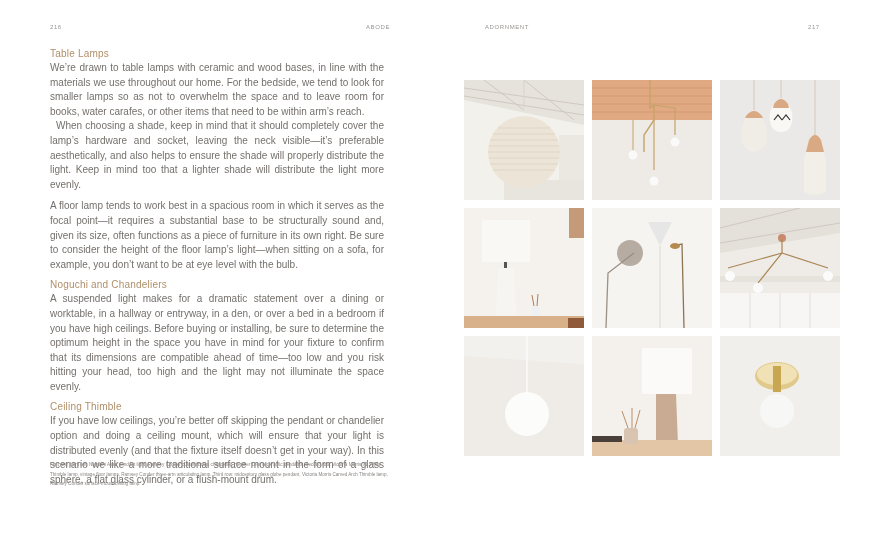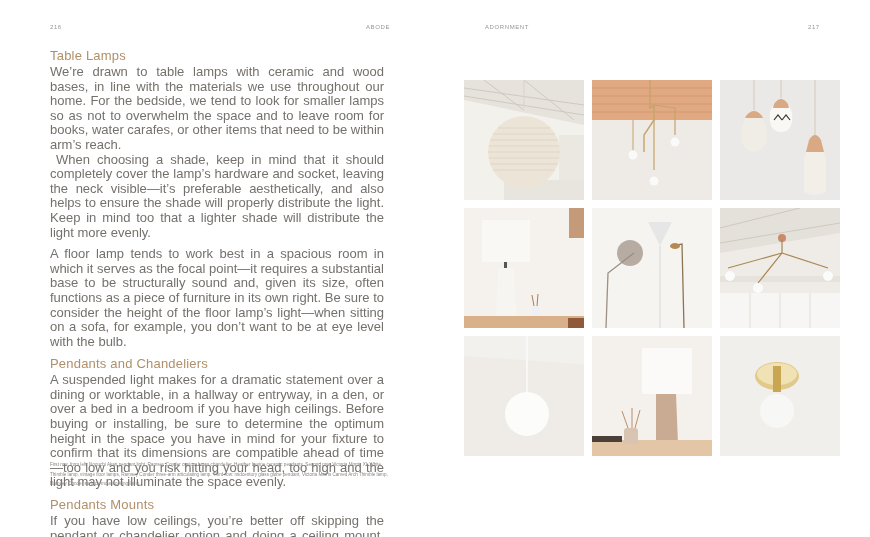--- a/index.html
+++ b/index.html
@@ -1,20 +1,20 @@
 <!DOCTYPE html>
 <html><head>
 <meta charset="utf-8">
 <style>
   html, body { margin:0; padding:0; background:#ffffff; }
   body { width:870px; height:537px; position:relative; overflow:hidden; font-family:"Liberation Sans", sans-serif; color:#6e6a66; }
   .folio { position:absolute; top:24px; font-size:6px; letter-spacing:0.6px; color:#9a9693; }
   .left-page { position:absolute; left:50px; top:48px; width:334px; }
-  .h { color:#b08f6a; font-size:13px; margin:0 0 2px 0; letter-spacing:0.2px; font-weight:normal; }
-  .p { font-size:13px; line-height:14.6px; text-align:justify; margin:0; color:#74706c; }
+  .h { color:#b08f6a; font-size:10px; margin:0 0 2px 0; letter-spacing:0.2px; font-weight:normal; }
+  .p { font-size:10px; line-height:14.6px; text-align:justify; margin:0; color:#74706c; }
   .p.indent { text-indent:6px; }
   .sec { margin-bottom:7px; }
   .caption { position:absolute; left:50px; top:460px; width:340px; font-size:4.6px; line-height:9.6px; color:#8a8683; }
   .grid { position:absolute; left:464px; top:80px; display:grid; grid-template-columns:120px 120px 120px; grid-template-rows:120px 120px 120px; column-gap:8px; row-gap:8px; }
   .photo { position:relative; overflow:hidden; background:#f1efeb; }
 </style>
 </head>
 <body>
 
 <div class="folio" style="left:50px;">216</div>
@@ -25,25 +25,25 @@
 <div class="left-page">
   <div class="sec">
     <h2 class="h">Table Lamps</h2>
     <p class="p">We’re drawn to table lamps with ceramic and wood bases, in line with the materials we use throughout our home. For the bedside, we tend to look for smaller lamps so as not to overwhelm the space and to leave room for books, water carafes, or other items that need to be within arm’s reach.</p>
     <p class="p indent">When choosing a shade, keep in mind that it should completely cover the lamp’s hardware and socket, leaving the neck visible—it’s preferable aesthetically, and also helps to ensure the shade will properly distribute the light. Keep in mind too that a lighter shade will distribute the light more evenly.</p>
   </div>
   <div class="sec">
     <p class="p">A floor lamp tends to work best in a spacious room in which it serves as the focal point—it requires a substantial base to be structurally sound and, given its size, often functions as a piece of furniture in its own right. Be sure to consider the height of the floor lamp’s light—when sitting on a sofa, for example, you don’t want to be at eye level with the bulb.</p>
   </div>
   <div class="sec">
-    <h2 class="h">Pendants and Chandeliers</h2>
+    <h2 class="h">Noguchi and Chandeliers</h2>
     <p class="p">A suspended light makes for a dramatic statement over a dining or worktable, in a hallway or entryway, in a den, or over a bed in a bedroom if you have high ceilings. Before buying or installing, be sure to determine the optimum height in the space you have in mind for your fixture to confirm that its dimensions are compatible ahead of time—too low and you risk hitting your head, too high and the light may not illuminate the space evenly.</p>
   </div>
   <div class="sec">
-    <h2 class="h">Pendants Mounts</h2>
+    <h2 class="h">Ceiling Thimble</h2>
     <p class="p">If you have low ceilings, you’re better off skipping the pendant or chandelier option and doing a ceiling mount, which will ensure that your light is distributed evenly (and that the fixture itself doesn’t get in your way). In this scenario we like a more traditional surface mount in the form of a glass sphere, a flat glass cylinder, or a flush-mount drum.</p>
   </div>
 </div>
 
 <div class="caption">First row, from left: Noguchi Akari pendant light, Ramsey Conder custom brass chandelier, Heather Levine ceramic pendants. Second row: Victoria Morris XL White Thimble lamp, vintage floor lamps, Ramsey Conder three-arm articulating lamp. Third row: midcentury glass globe pendant, Victoria Morris Carved Arch Thimble lamp, Ramsey Conder surface-mount ceiling lamp.</div>
 
 <div class="grid">
 
   <div class="photo">
     <svg width="120" height="120" viewBox="0 0 120 120">

